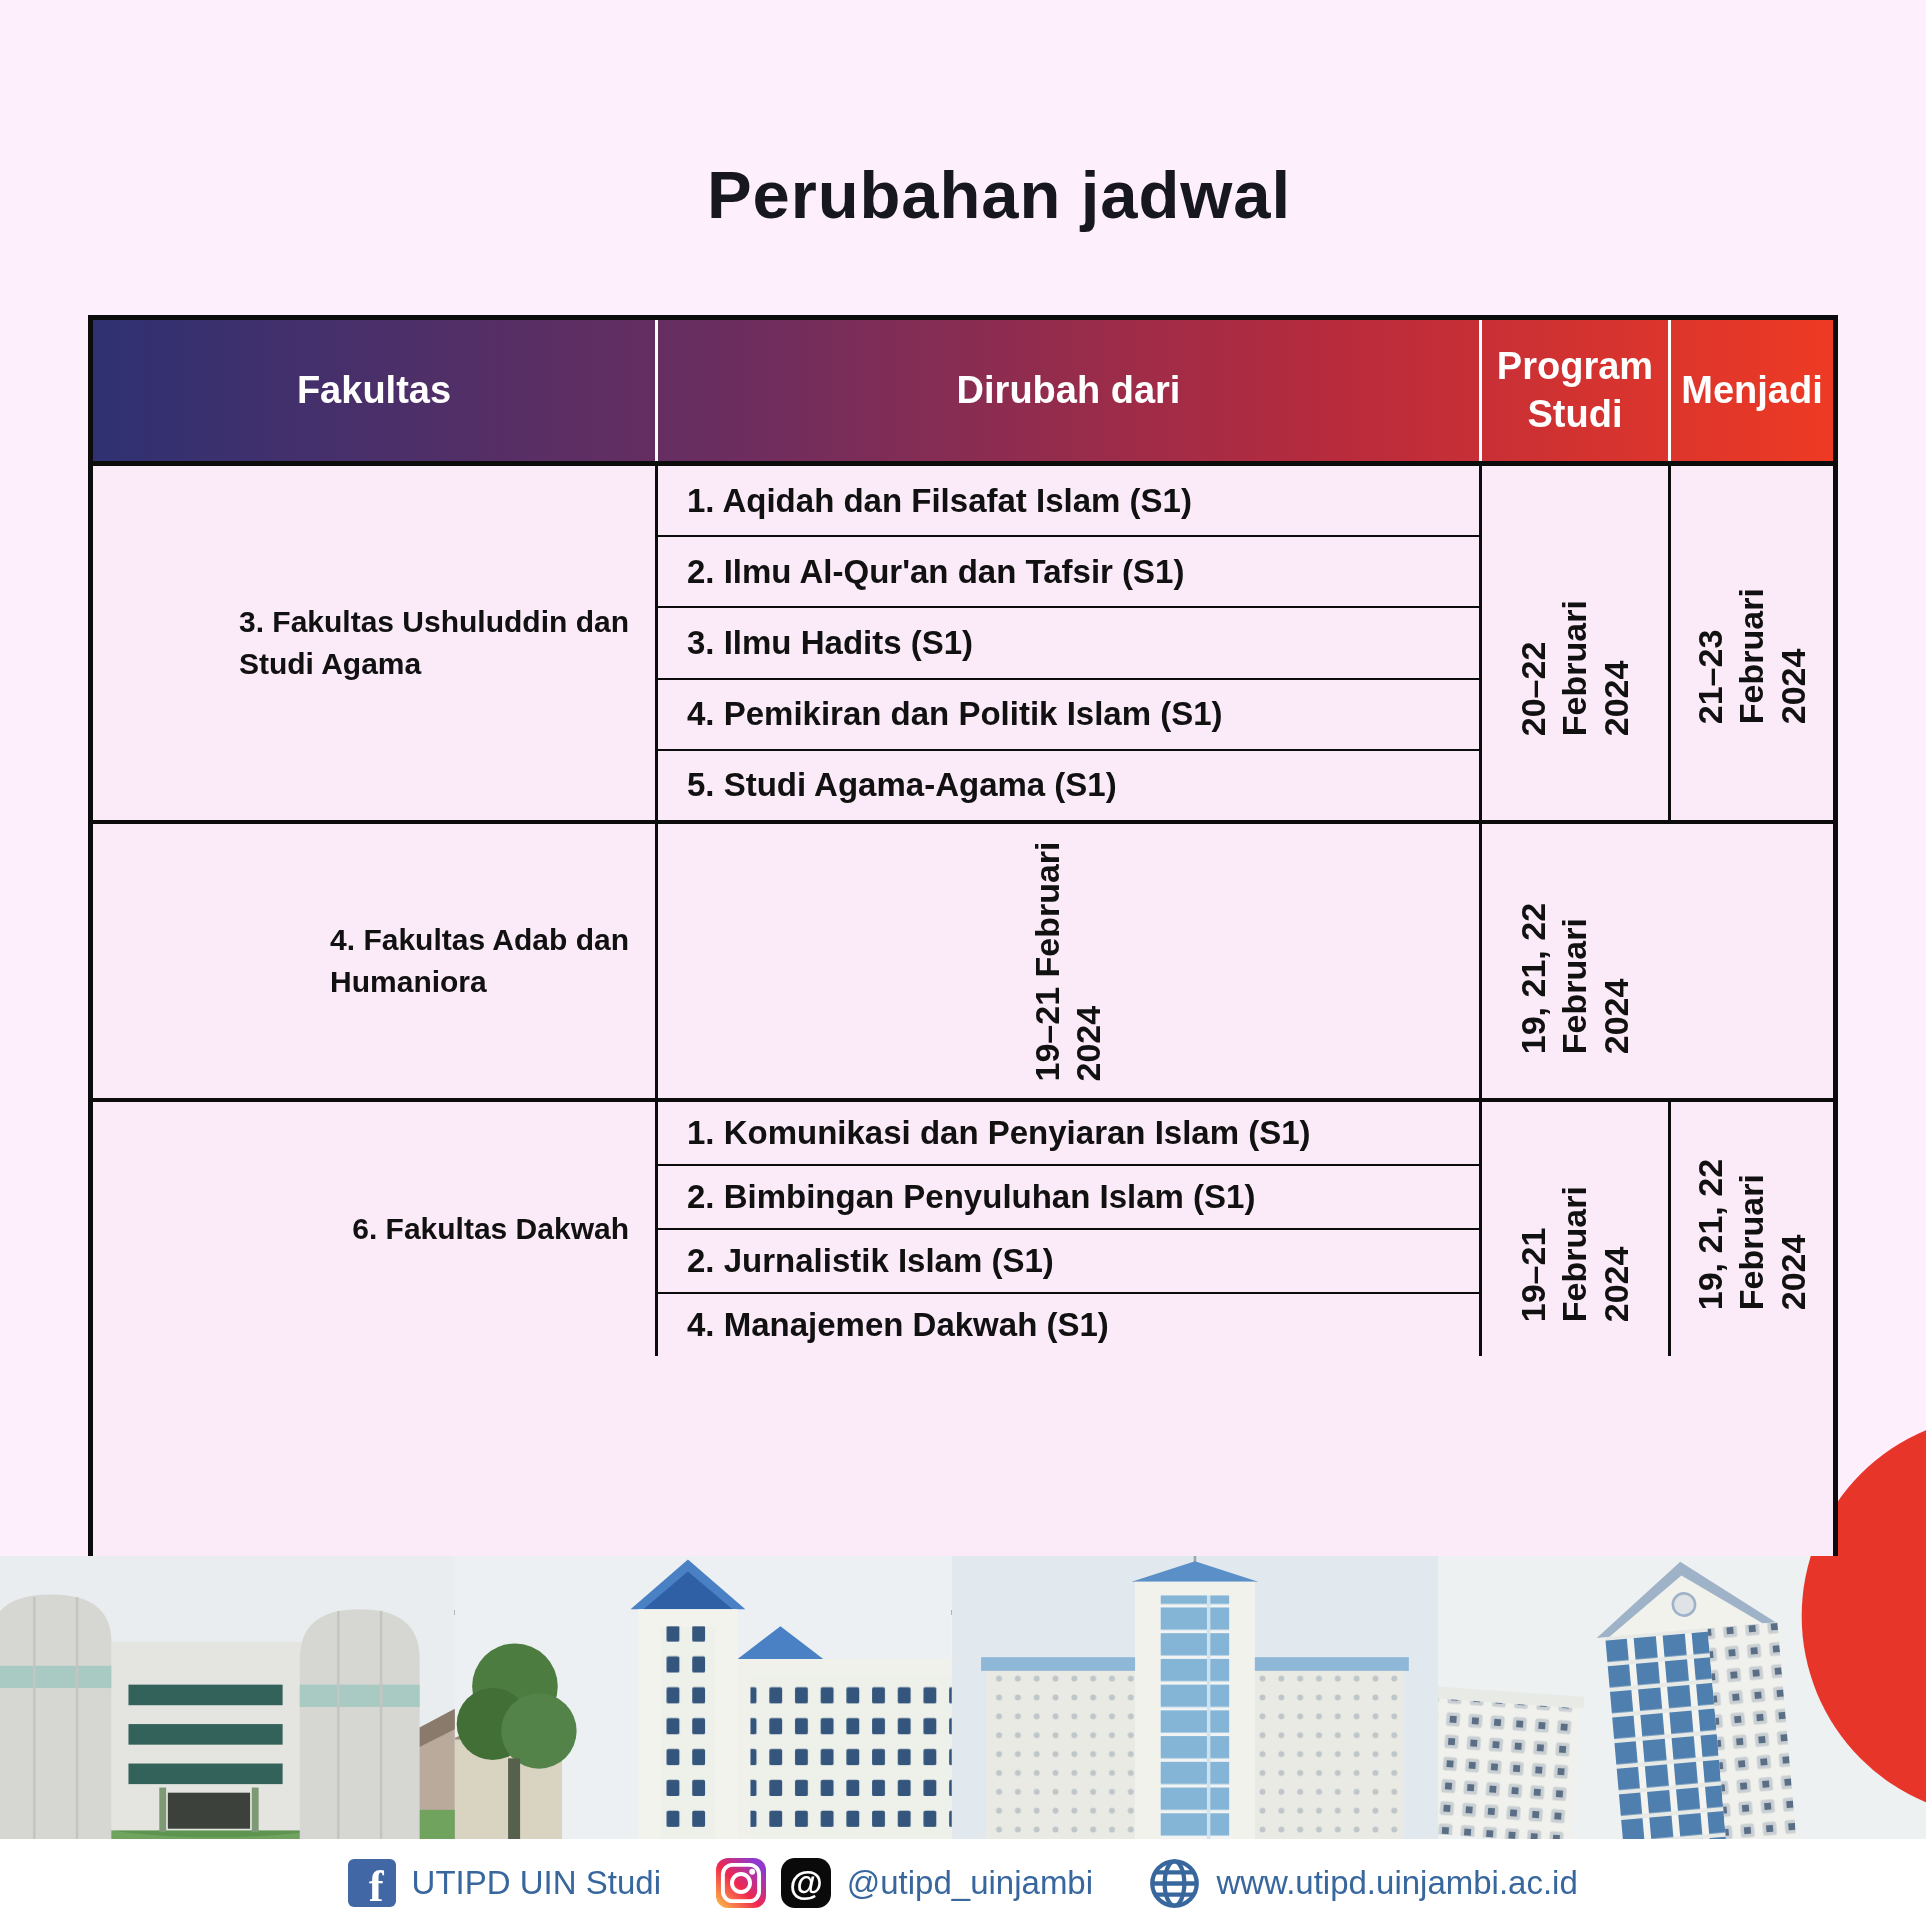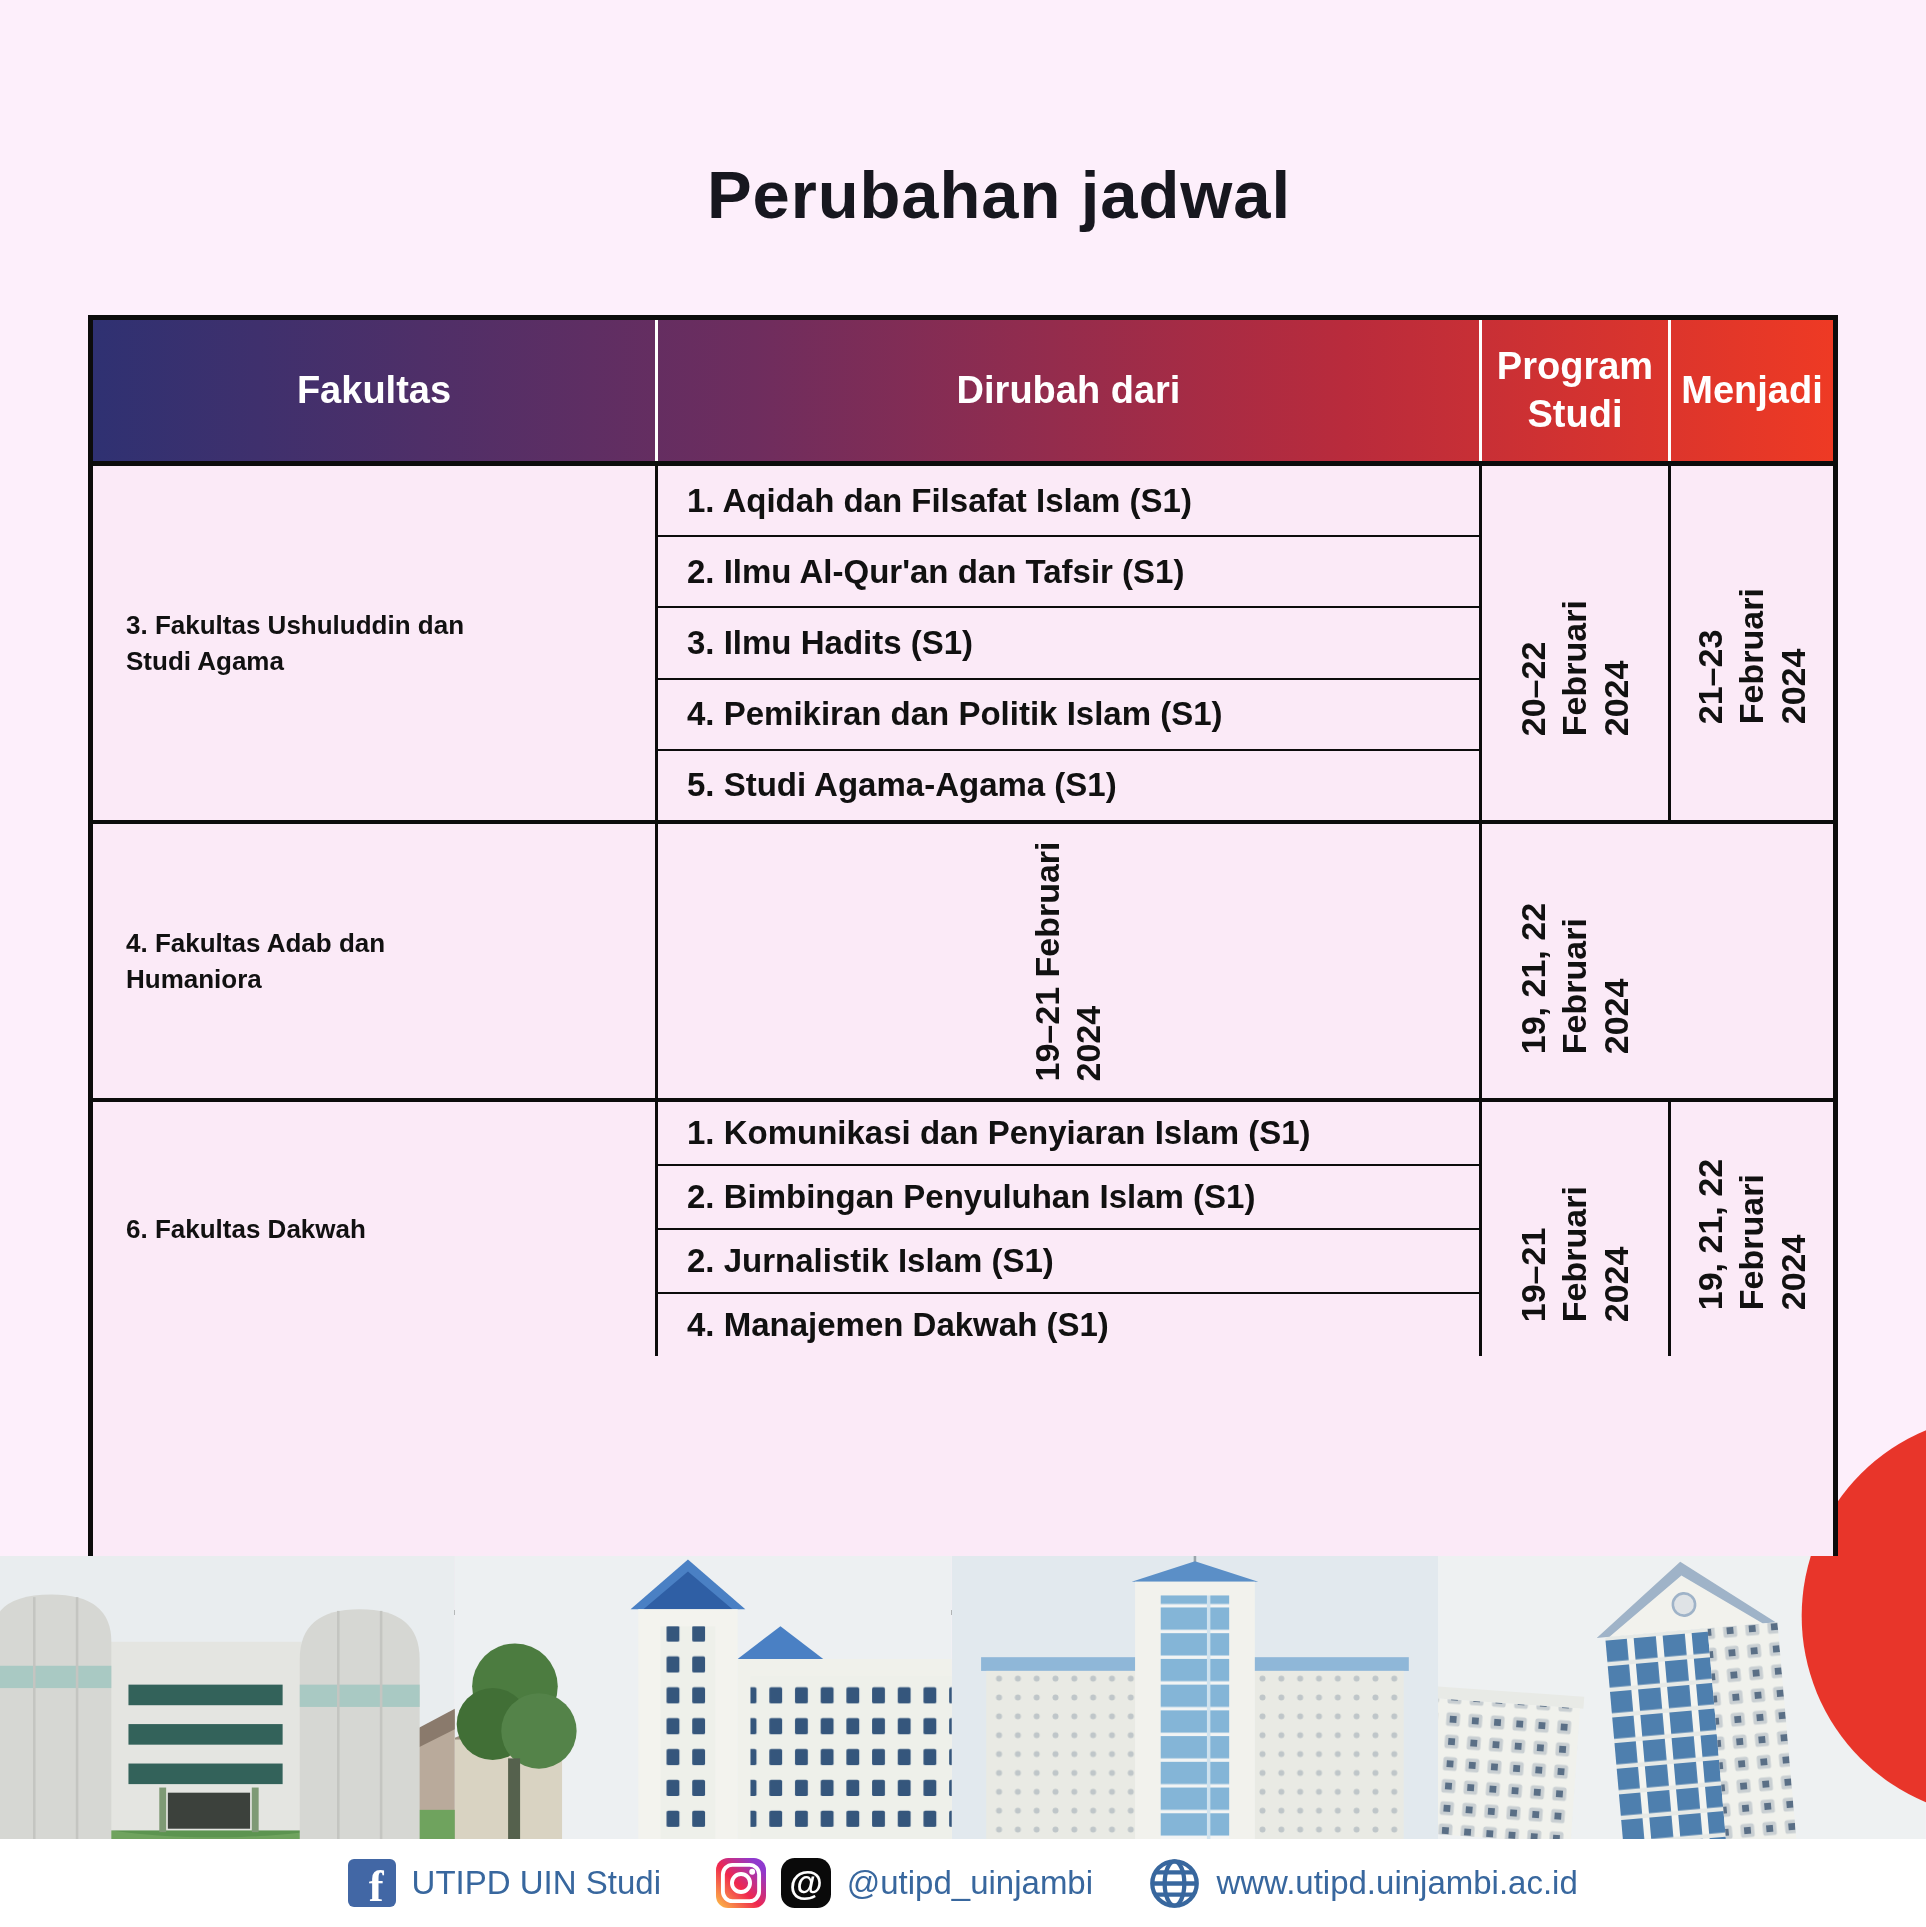--- a/index.html
+++ b/index.html
@@ -48,21 +48,21 @@
   }
   .hcell + .hcell { border-left: 3.4px solid #ffffff; }
 
   .tgroup { display: grid; grid-template-columns: 562px 824px 189px 165px; }
   .tgroup + .tgroup { border-top: 4.3px solid var(--border, #0c0c0c); }
   .g1 { height: 354px; } .g2 { height: 278px; } .g3 { height: 258px; }
 
   .fak {
     display: flex; align-items: center;
     padding-left: 33px; padding-right: 26px;
-    font-size: 26px; font-weight: 700; color: #111; line-height: 1.4;
+    font-size: 30px; font-weight: 700; color: #111; line-height: 1.4; justify-content: flex-end;
   }
   .progs { border-left: 3.4px solid var(--border, #0c0c0c); display: flex; flex-direction: column; }
   .prow {
     flex: 1; display: flex; align-items: center;
     padding-left: 29px; padding-right: 17px;
     font-size: 33px; font-weight: 700; color: #111;
   }
   .prow + .prow { border-top: 2.6px solid var(--border, #0c0c0c); }
   .datecell {
     border-left: 3.4px solid var(--border, #0c0c0c);

